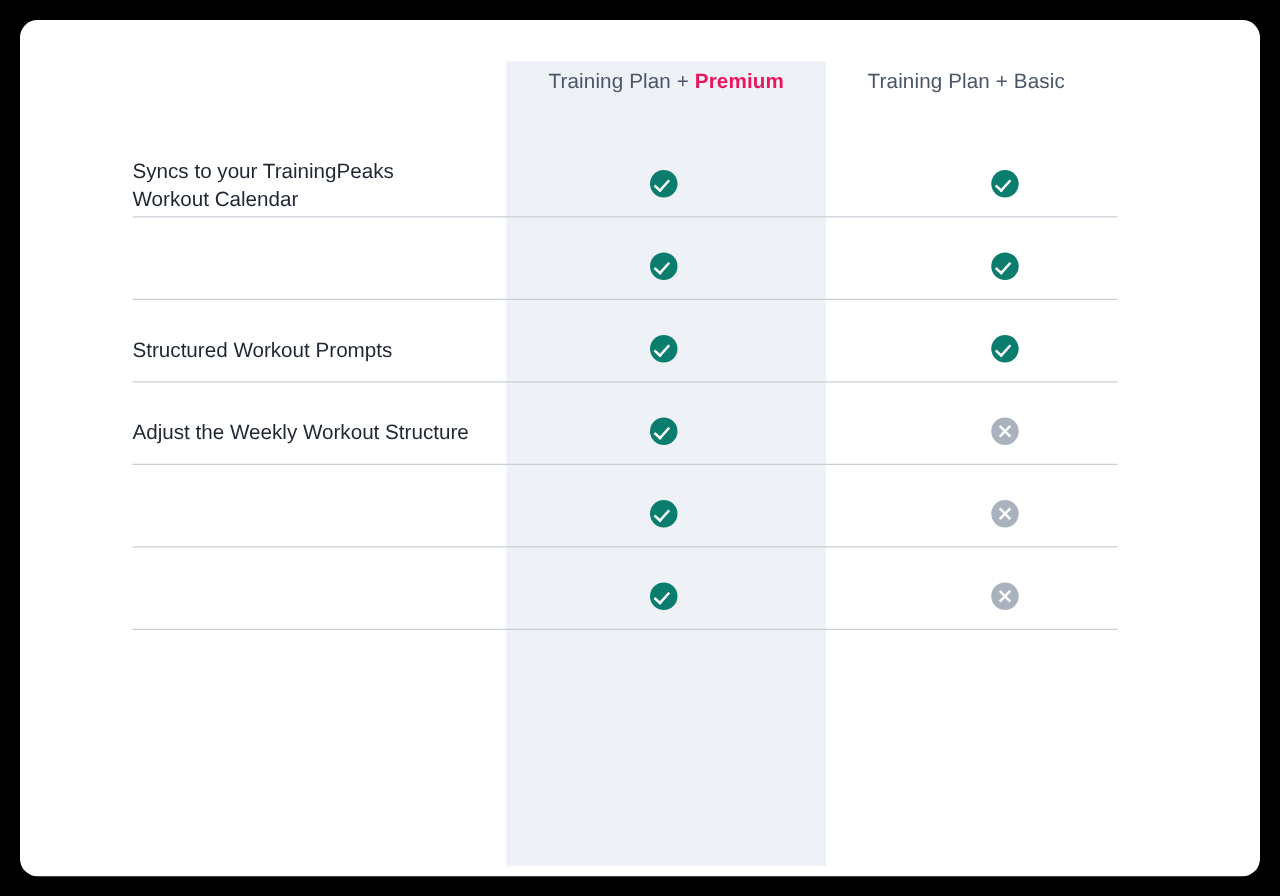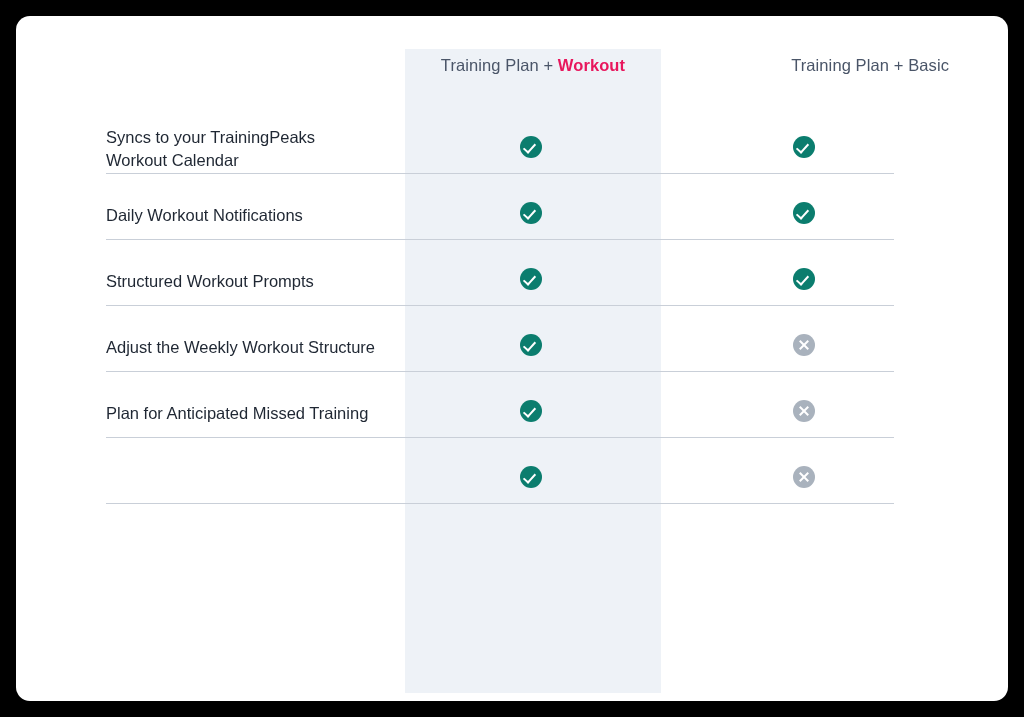--- a/index.html
+++ b/index.html
@@ -57,21 +57,21 @@
 
   .col-head {
     position: absolute;
     top: 0;
     text-align: center;
     font-size: 16.5px;
     color: #4a5568;
     letter-spacing: 0.1px;
   }
   .col-head.premium { left: 373px; width: 288px; }
-  .col-head.basic { left: 645px; width: 288px; text-align: right; }
+  .col-head.basic { left: 613px; width: 288px; }
 
   .col-head .accent {
     color: #e8175d;
     font-weight: 700;
   }
 
   .rows {
     position: absolute;
     left: 0;
     top: 100px;
@@ -153,40 +153,39 @@
 
 <div class="page">
   <div class="card">
 
     <div class="premium-band"></div>
 
     <div class="table">
 
       <div class="head-row">
         <div class="col-head premium">
-          <span>Training Plan + </span><span class="accent">Workout</span>
+          <span>Training Plan + </span><span class="accent">Premium</span>
         </div>
         <div class="col-head basic">Training Plan + Basic</div>
       </div>
 
       <div class="rows">
 
         <div class="row">
           <div class="feature-label">Syncs to your TrainingPeaks Workout Calendar</div>
           <div class="rule"></div>
           <div class="cell premium">
               <span class="icon-check"></span>
             </div>
           <div class="cell basic">
               <span class="icon-check"></span>
             </div>
         </div>
 
         <div class="row">
-          <div class="feature-label">Daily Workout Notifications</div>
           <div class="rule"></div>
           <div class="cell premium">
               <span class="icon-check"></span>
             </div>
           <div class="cell basic">
               <span class="icon-check"></span>
             </div>
         </div>
 
         <div class="row">
@@ -205,21 +204,20 @@
           <div class="rule"></div>
           <div class="cell premium">
               <span class="icon-check"></span>
             </div>
           <div class="cell basic">
               <span class="icon-cross"></span>
             </div>
         </div>
 
         <div class="row">
-          <div class="feature-label">Plan for Anticipated Missed Training</div>
           <div class="rule"></div>
           <div class="cell premium">
               <span class="icon-check"></span>
             </div>
           <div class="cell basic">
               <span class="icon-cross"></span>
             </div>
         </div>
 
 

